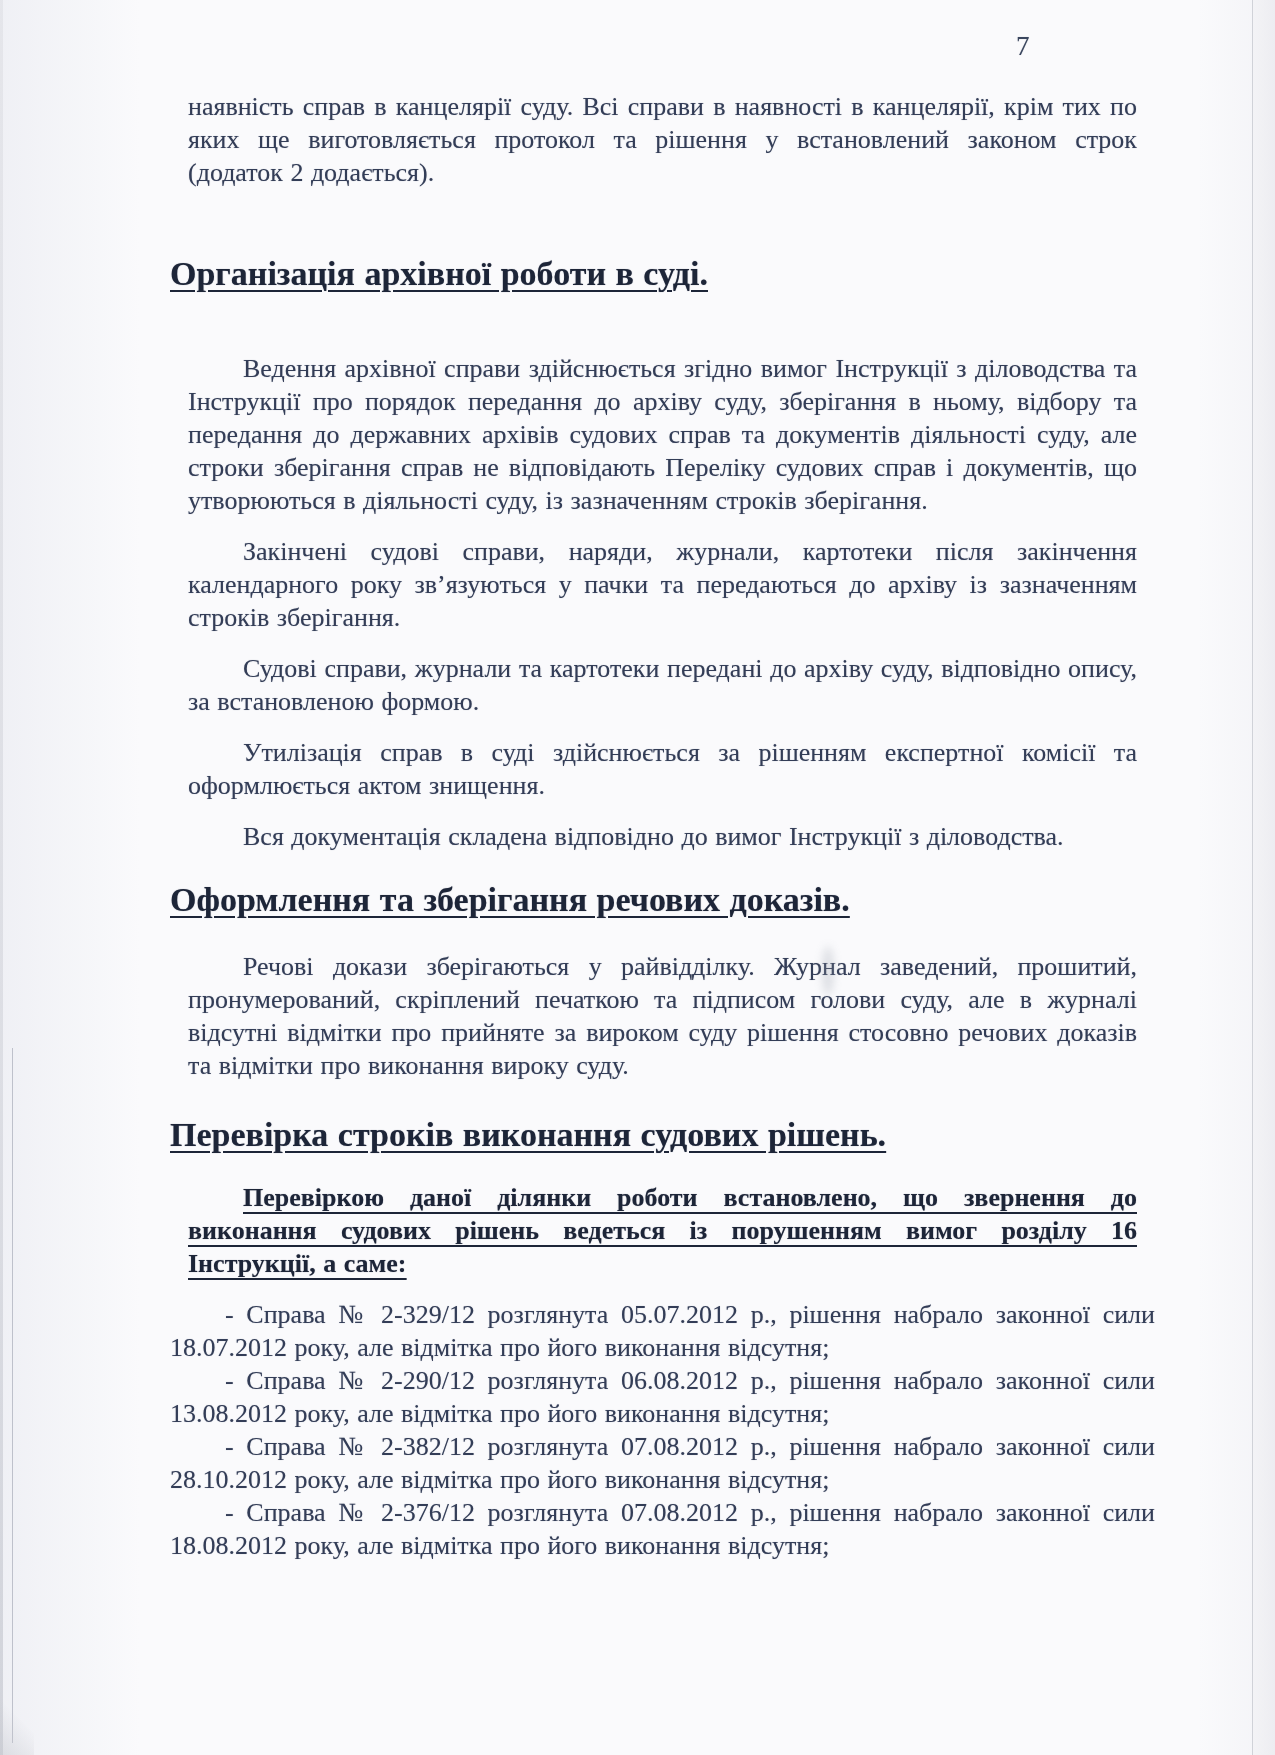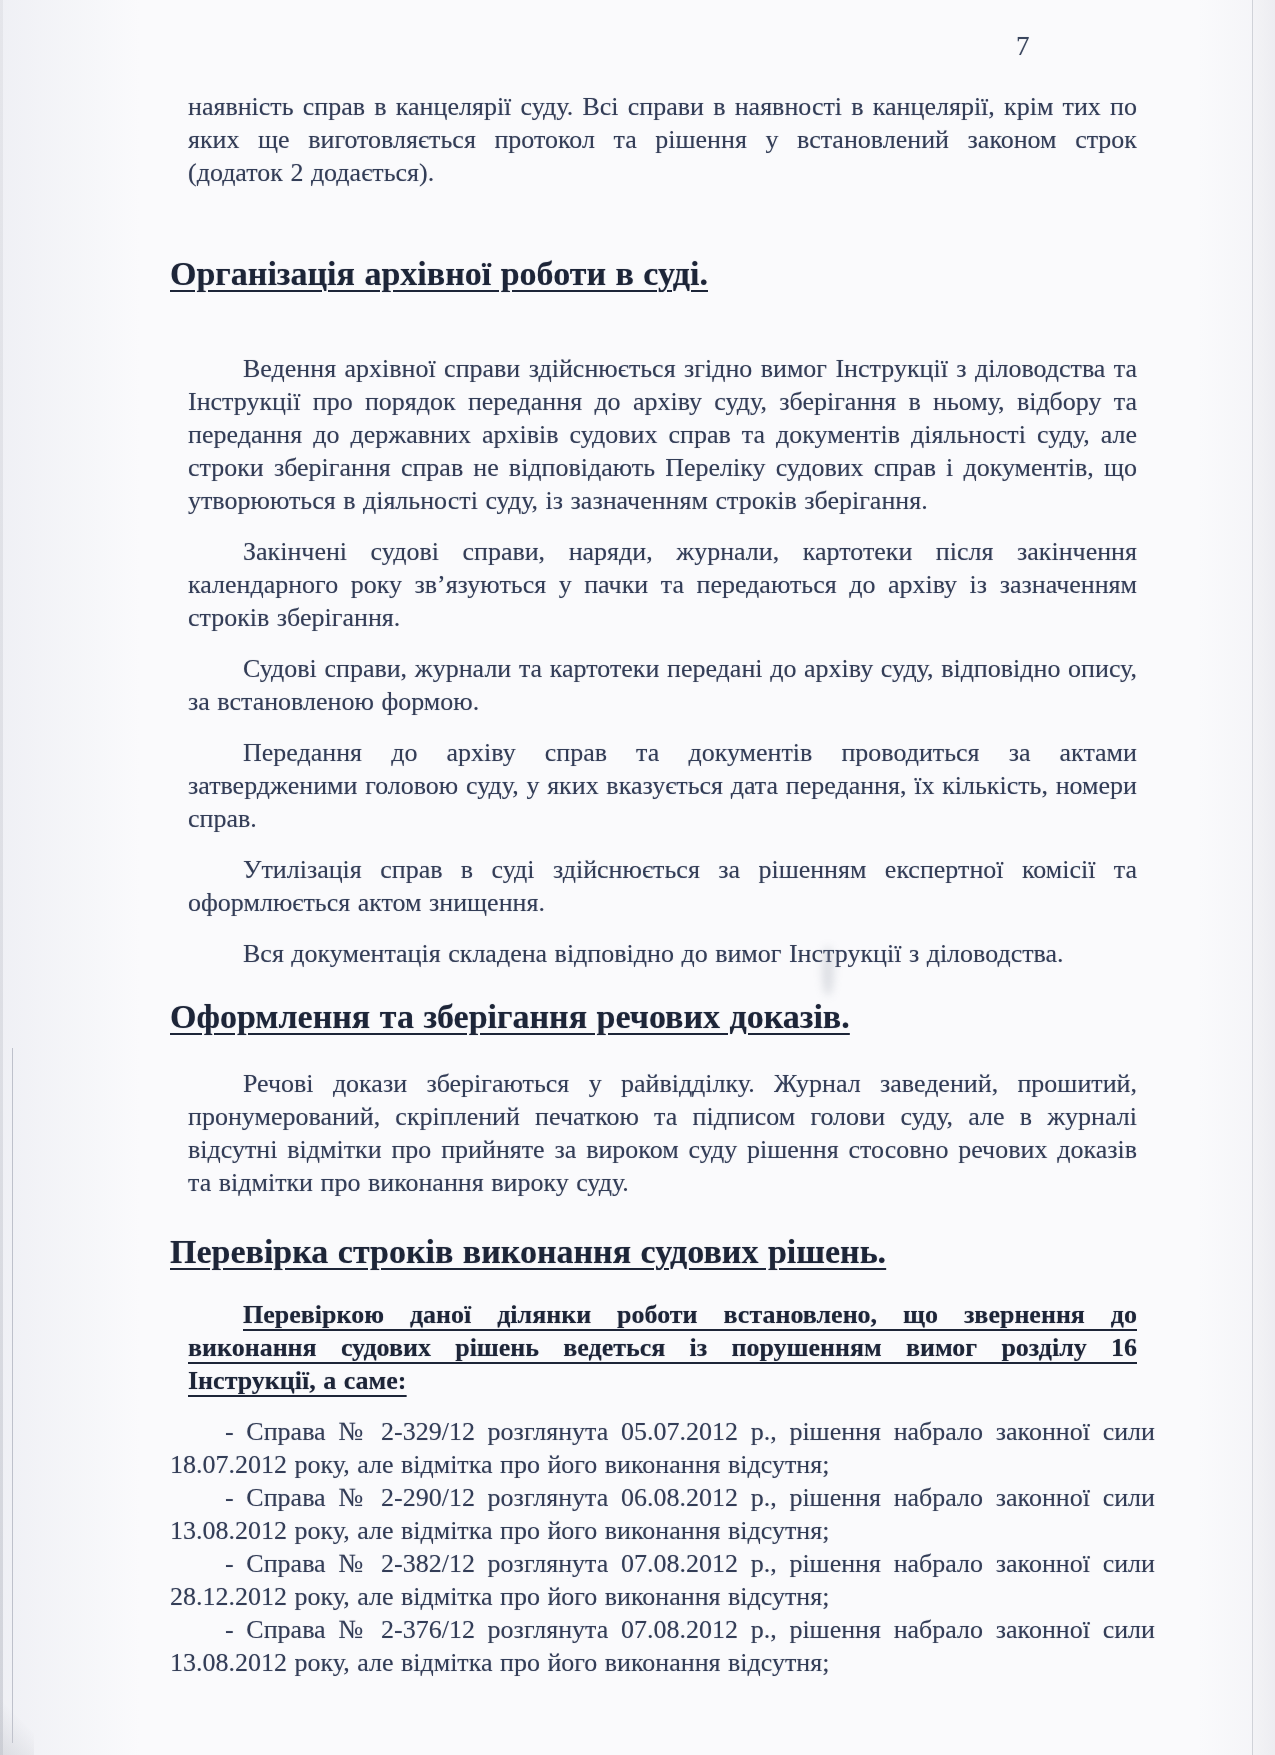--- a/index.html
+++ b/index.html
@@ -78,36 +78,35 @@
 
   <div class="content">
 
     <p class="para">наявність справ в канцелярії суду. Всі справи в наявності в канцелярії, крім тих по яких ще виготовляється протокол та рішення у встановлений законом строк (додаток 2 додається).</p>
 
     <h2 class="heading heading-archive">Організація архівної роботи в суді.</h2>
 
     <p class="para indent">Ведення архівної справи здійснюється згідно вимог Інструкції з діловодства та Інструкції про порядок передання до архіву суду, зберігання в ньому, відбору та передання до державних архівів судових справ та документів діяльності суду, але строки зберігання справ не відповідають Переліку судових справ і документів, що утворюються в діяльності суду, із зазначенням строків зберігання.</p>
     <p class="para indent">Закінчені судові справи, наряди, журнали, картотеки після закінчення календарного року зв’язуються у пачки та передаються до архіву із зазначенням строків зберігання.</p>
     <p class="para indent">Судові справи, журнали та картотеки передані до архіву суду, відповідно опису, за встановленою формою.</p>
-    <p class="para indent">Передання до архіву справ та документів проводиться за актами затвердженими головою суду, у яких вказується дата передання, їх кількість, номери справ.</p>
     <p class="para indent">Утилізація справ в суді здійснюється за рішенням експертної комісії та оформлюється актом знищення.</p>
     <p class="para indent">Вся документація складена відповідно до вимог Інструкції з діловодства.</p>
 
     <h2 class="heading heading-evidence">Оформлення та зберігання речових доказів.</h2>
 
     <p class="para indent">Речові докази зберігаються у райвідділку. Журнал заведений, прошитий, пронумерований, скріплений печаткою та підписом голови суду, але в журналі відсутні відмітки про прийняте за вироком суду рішення стосовно речових доказів та відмітки про виконання вироку суду.</p>
 
     <h2 class="heading heading-terms">Перевірка строків виконання судових рішень.</h2>
 
     <p class="para indent lead-bold">Перевіркою даної ділянки роботи встановлено, що звернення до виконання судових рішень ведеться із порушенням вимог розділу 16 Інструкції, а саме:</p>
 
     <p class="para indent case-item">- Справа № 2-329/12 розглянута 05.07.2012 р., рішення набрало законної сили 18.07.2012 року, але відмітка про його виконання відсутня;</p>
     <p class="para indent case-item">- Справа № 2-290/12 розглянута 06.08.2012 р., рішення набрало законної сили 13.08.2012 року, але відмітка про його виконання відсутня;</p>
-    <p class="para indent case-item">- Справа № 2-382/12 розглянута 07.08.2012 р., рішення набрало законної сили 28.12.2012 року, але відмітка про його виконання відсутня;</p>
-    <p class="para indent case-item">- Справа № 2-376/12 розглянута 07.08.2012 р., рішення набрало законної сили 13.08.2012 року, але відмітка про його виконання відсутня;</p>
+    <p class="para indent case-item">- Справа № 2-382/12 розглянута 07.08.2012 р., рішення набрало законної сили 28.10.2012 року, але відмітка про його виконання відсутня;</p>
+    <p class="para indent case-item">- Справа № 2-376/12 розглянута 07.08.2012 р., рішення набрало законної сили 18.08.2012 року, але відмітка про його виконання відсутня;</p>
 
   </div>
 
   <div class="artifact a-left-edge"></div>
   <div class="artifact a-left-line"></div>
   <div class="artifact a-right-seam"></div>
   <div class="artifact a-right-strip"></div>
   <div class="artifact a-corner"></div>
   <div class="artifact a-smudge"></div>
 

